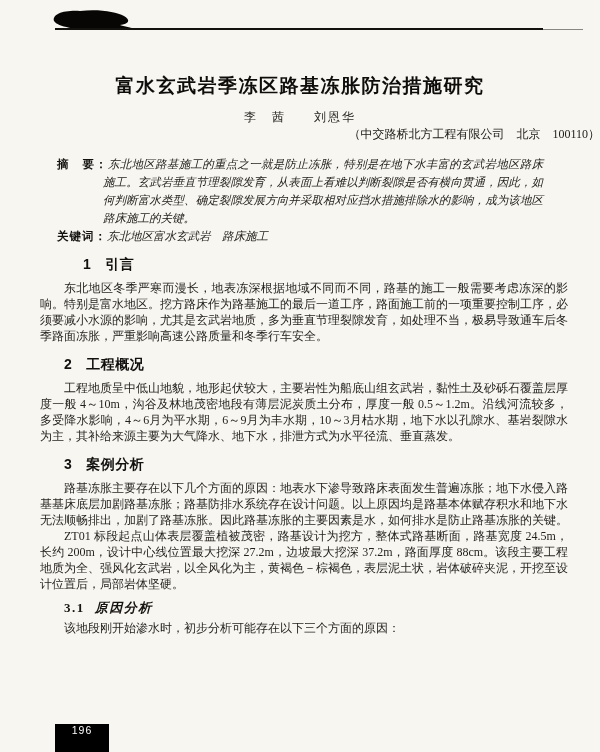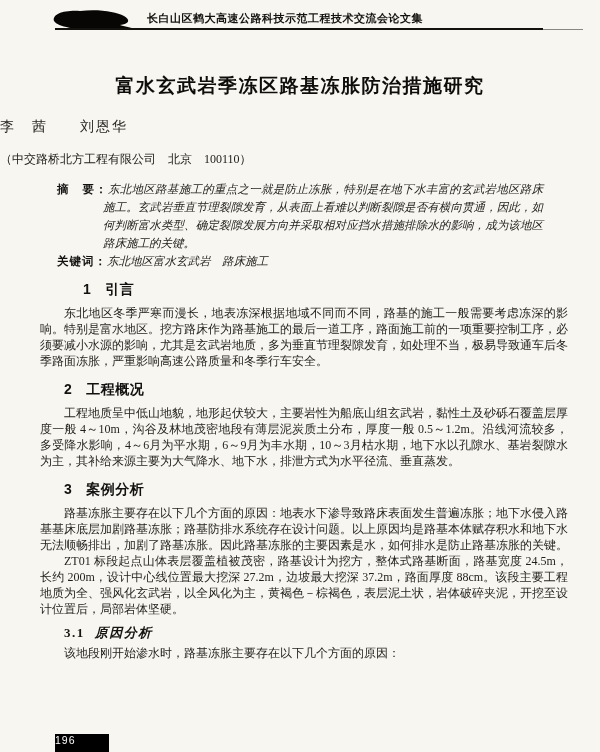--- a/index.html
+++ b/index.html
@@ -23,22 +23,22 @@
   .hdr-rule{position:absolute;left:55px;top:28px;width:488px;height:2.4px;background:#14120f;}
   .hdr-rule::after{
     content:"";position:absolute;left:100%;top:1px;width:40px;height:1px;background:#8a8780;
   }
 
   
   .paper-title{
     margin:42px 40px 0;text-align:center;
     font-size:19px;font-weight:bold;letter-spacing:1.5px;line-height:26px;color:#0e0d0b;
   }
-  .authors{margin-top:20px;text-align:left;font-size:14px;line-height:15px;letter-spacing:2px;color:#2a2722;}
-  .affiliation{margin-top:18px;text-align:left;font-size:12px;line-height:15px;color:#23201c;}
+  .authors{margin-top:11px;text-align:center;font-size:12px;line-height:15px;letter-spacing:2px;color:#2a2722;}
+  .affiliation{margin-top:2px;text-align:right;font-size:12px;line-height:15px;color:#23201c;}
 
   
   .abs-block{margin:13px 57px 0;font-size:11.5px;line-height:18px;text-align:justify;color:#26231e;}
   .abs-block p{margin:0;}
   .hang{padding-left:46px;text-indent:-46px;}
   .lbl{
     font-family:"Liberation Sans","DejaVu Sans",sans-serif;
     font-weight:bold;font-style:normal;letter-spacing:1px;color:#141210;
   }
   .kai{font-style:italic;}
@@ -54,37 +54,36 @@
   h2.sec:first-child{margin-top:10px;margin-left:43px;}
   p.body{margin:0;text-indent:2em;}
   h3.subsec{
     font-size:13px;font-weight:bold;font-style:italic;color:#171411;
     margin:7px 0 4px 24px;line-height:17px;letter-spacing:1.5px;
   }
   h3.subsec .num{margin-right:10px;font-style:normal;}
 
   
   .pageno-box{
-    position:absolute;left:55px;bottom:0;width:54px;height:18px;background:#000;
+    position:absolute;left:55px;bottom:0;width:54px;height:28px;background:#000;
     color:#fdfdfd;font-family:"Liberation Sans","DejaVu Sans",sans-serif;
-    font-size:10.5px;line-height:13px;letter-spacing:1px;
+    font-size:10.5px;line-height:13px;text-align:center;letter-spacing:1px;
   }
 </style>
 </head>
 <body>
 
 <div class="page">
 
   <div class="hdr">
     <span class="ink-blob">
       <svg width="88" height="24" viewBox="0 0 88 24">
         <path d="M2,13 C0,6 12,2 28,3 C48,1 64,4 72,8 C79,12 77,16 68,17 C74,19 80,19 84,22 L58,21 C38,23 7,21 2,13 Z" fill="#070605"></path>
       </svg>
     </span>
-    <span class="hdr-title">长白山区鹤大高速公路科技示范工程技术交流会论文集</span>
     <span class="hdr-rule"></span>
   </div>
 
   <h1 class="paper-title">富水玄武岩季冻区路基冻胀防治措施研究</h1>
   <div class="authors">李　茜　　刘恩华</div>
   <div class="affiliation">（中交路桥北方工程有限公司　北京　100110）</div>
 
   <div class="abs-block">
     <p class="hang"><span class="lbl">摘　要：</span><span class="kai">东北地区路基施工的重点之一就是防止冻胀，特别是在地下水丰富的玄武岩地区路床施工。玄武岩垂直节理裂隙发育，从表面上看难以判断裂隙是否有横向贯通，因此，如何判断富水类型、确定裂隙发展方向并采取相对应挡水措施排除水的影响，成为该地区路床施工的关键。</span></p>
     <p><span class="lbl">关键词：</span><span class="kai">东北地区富水玄武岩　路床施工</span></p>
@@ -96,19 +95,19 @@
     <p class="body">东北地区冬季严寒而漫长，地表冻深根据地域不同而不同，路基的施工一般需要考虑冻深的影响。特别是富水地区。挖方路床作为路基施工的最后一道工序，路面施工前的一项重要控制工序，必须要减小水源的影响，尤其是玄武岩地质，多为垂直节理裂隙发育，如处理不当，极易导致通车后冬季路面冻胀，严重影响高速公路质量和冬季行车安全。</p>
 
     <h2 class="sec"><span class="num">2</span><span>工程概况</span></h2>
     <p class="body">工程地质呈中低山地貌，地形起伏较大，主要岩性为船底山组玄武岩，黏性土及砂砾石覆盖层厚度一般 4～10m，沟谷及林地茂密地段有薄层泥炭质土分布，厚度一般 0.5～1.2m。沿线河流较多，多受降水影响，4～6月为平水期，6～9月为丰水期，10～3月枯水期，地下水以孔隙水、基岩裂隙水为主，其补给来源主要为大气降水、地下水，排泄方式为水平径流、垂直蒸发。</p>
 
     <h2 class="sec"><span class="num">3</span><span>案例分析</span></h2>
     <p class="body">路基冻胀主要存在以下几个方面的原因：地表水下渗导致路床表面发生普遍冻胀；地下水侵入路基基床底层加剧路基冻胀；路基防排水系统存在设计问题。以上原因均是路基本体赋存积水和地下水无法顺畅排出，加剧了路基冻胀。因此路基冻胀的主要因素是水，如何排水是防止路基冻胀的关键。</p>
     <p class="body">ZT01 标段起点山体表层覆盖植被茂密，路基设计为挖方，整体式路基断面，路基宽度 24.5m，长约 200m，设计中心线位置最大挖深 27.2m，边坡最大挖深 37.2m，路面厚度 88cm。该段主要工程地质为全、强风化玄武岩，以全风化为主，黄褐色－棕褐色，表层泥土状，岩体破碎夹泥，开挖至设计位置后，局部岩体坚硬。</p>
 
     <h3 class="subsec"><span class="num">3.1</span><span>原因分析</span></h3>
-    <p class="body">该地段刚开始渗水时，路基冻胀主要存在以下几个方面的原因：</p>
+    <p class="body">该地段刚开始渗水时，初步分析可能存在以下三个方面的原因：</p>
 
   </div>
 
   <div class="pageno-box"><span>196</span></div>
 
 </div>
 
 </body></html>

